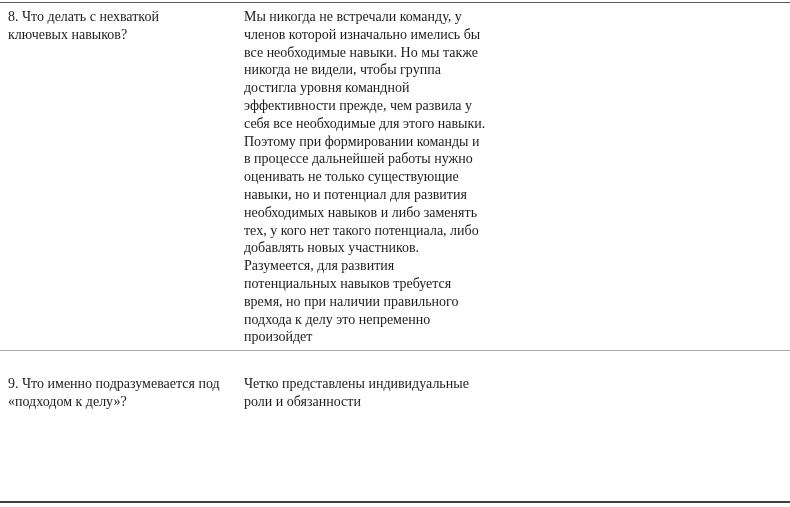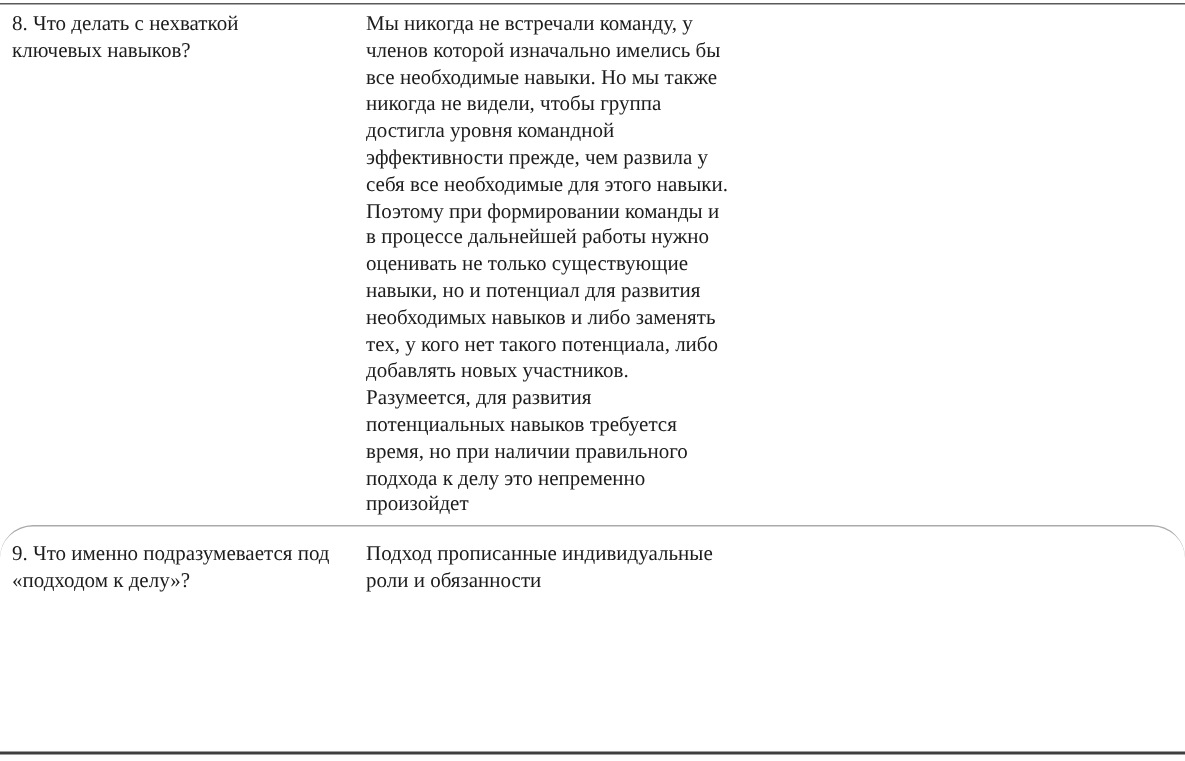--- a/index.html
+++ b/index.html
@@ -31,24 +31,23 @@
     padding-left: 8px;
     padding-right: 4px;
   }
   .qa-row.row-1 {
     padding-top: 5px;
     padding-bottom: 4px;
     min-height: 342px;
   }
   .qa-row.row-2 {
     border-top: 1px solid #ababab;
-    padding-top: 10px;
+    padding-top: 24px;
     padding-bottom: 5px;
     min-height: 151px;
-    border-radius: 22px;
   }
   .cell {
     font-size: 14px;
     line-height: 17.8px;
     white-space: pre;        
     overflow: visible;
   }
 </style>
 </head>
 <body>
@@ -76,18 +75,18 @@
 Разумеется, для развития
 потенциальных навыков требуется
 время, но при наличии правильного
 подхода к делу это непременно
 произойдет</div>
     </div>
 
     <div class="qa-row row-2">
       <div class="cell">9. Что именно подразумевается под
 «подходом к делу»?</div>
-      <div class="cell">Подход прописанные индивидуальные
+      <div class="cell">Четко представлены индивидуальные
 роли и обязанности</div>
     </div>
 
   </div>
 </div>
 
 </body></html>

